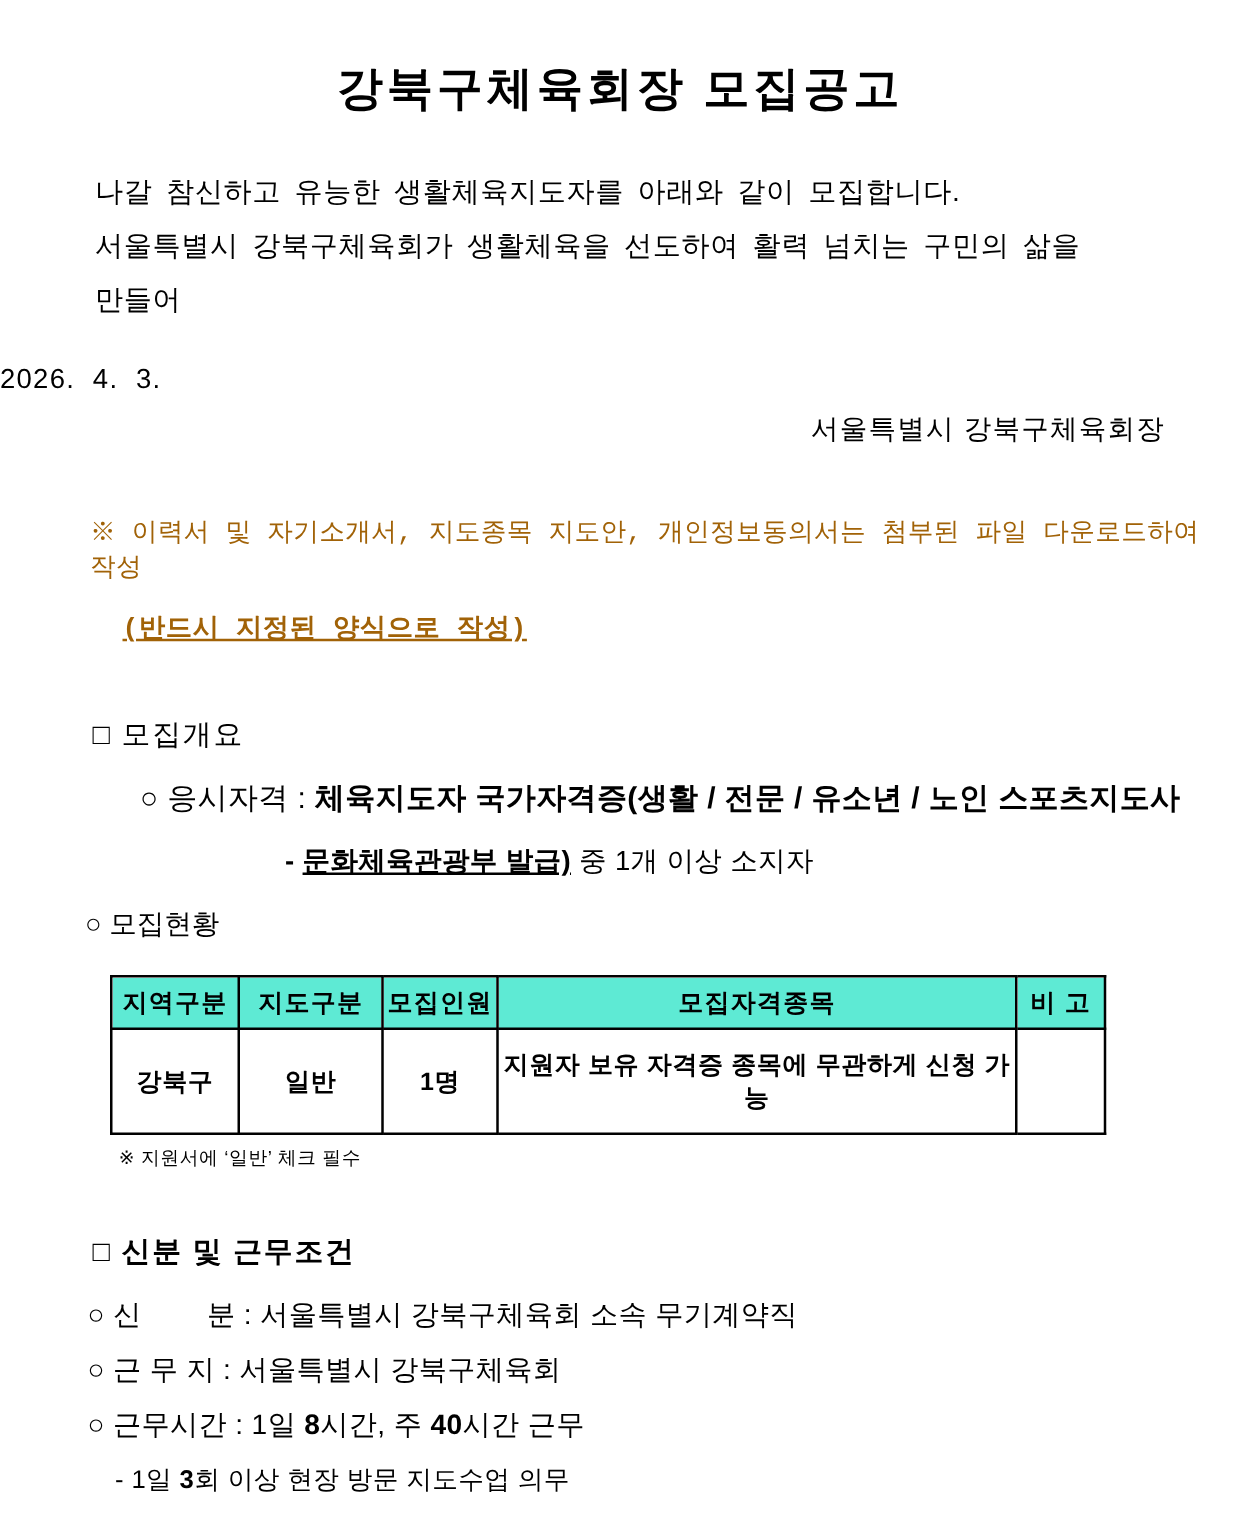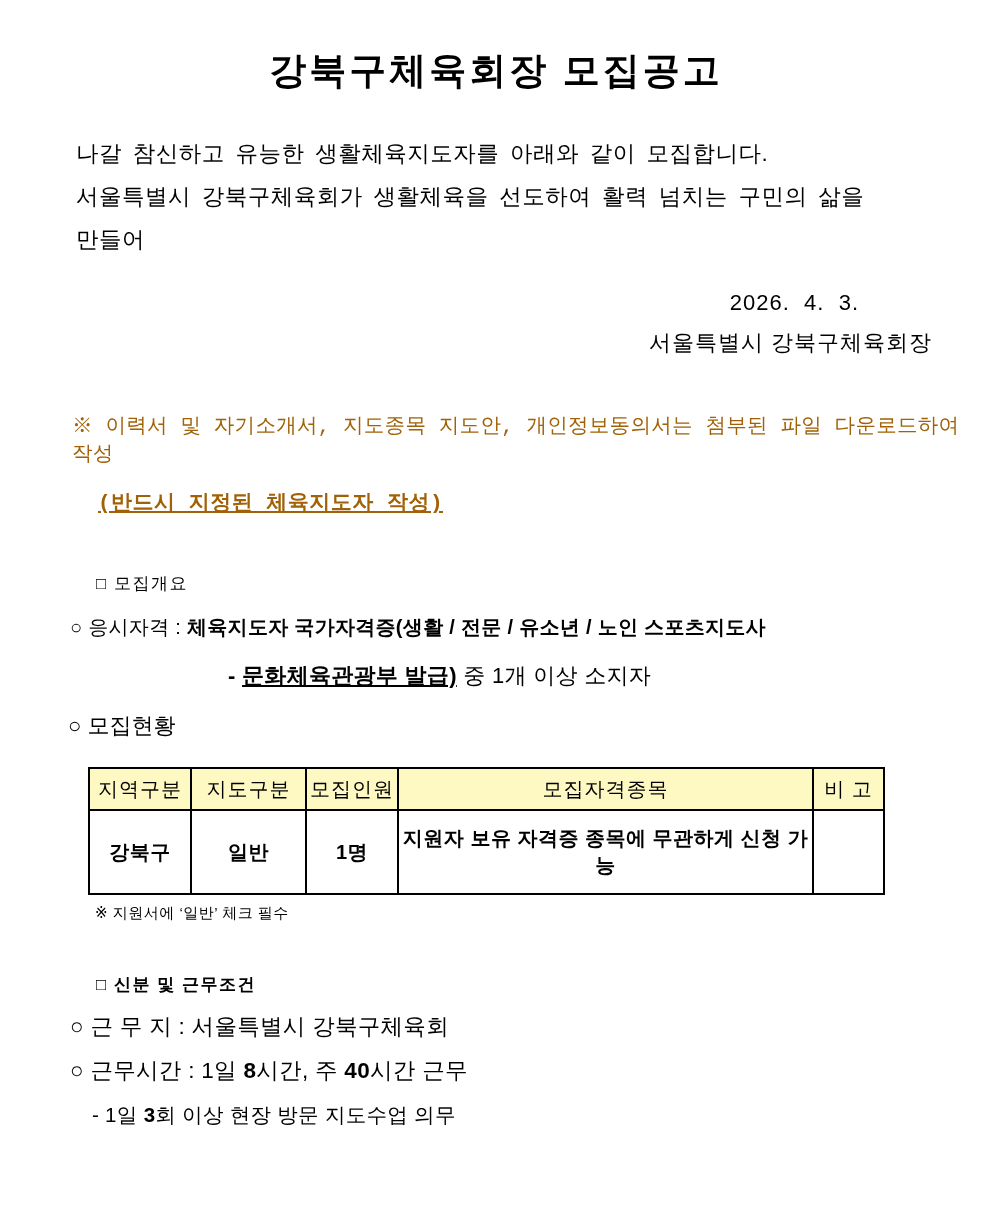--- a/index.html
+++ b/index.html
@@ -22,51 +22,51 @@
   }
   .intro {
     margin: 36px 0 0 76px;
     width: 812px;
     font-size: 22.5px;
     line-height: 43px;
     letter-spacing: 0.5px;
     word-spacing: 4px;
   }
   .signoff { margin-top: 22px; font-size: 22px; line-height: 40px; letter-spacing: 1px; }
-  .signoff .date   { text-align: right; padding-right: 133px; white-space: pre-wrap; }
+  .signoff .date   { text-align: left; padding-right: 133px; white-space: pre-wrap; }
   .signoff .signer { text-align: right; padding-right: 60px;  white-space: pre-wrap; }
 
   .notice { margin-top: 48px; color: #a16207; font-family: Liberation Mono, monospace; }
   .notice .n1 { margin-left: 72px; font-size: 20.5px; letter-spacing: 0.3px; }
   .notice .n2 { margin-left: 98px; margin-top: 21px; font-size: 21px; font-weight: 700;
                 text-decoration: underline; letter-spacing: 0.5px; display: inline-block; }
 
-  .sec-heading { margin: 56px 0 0 96px; font-size: 17px; letter-spacing: 1.5px; }
+  .sec-heading { margin: 56px 0 0 74px; font-size: 23px; letter-spacing: 1.5px; }
   .sec-heading.bold { font-weight: 700; }
 
   .line { white-space: pre-wrap; }
-  .qual1 { margin: 19px 0 0 70px; font-size: 20px; letter-spacing: 0.3px; }
+  .qual1 { margin: 19px 0 0 112px; font-size: 24px; letter-spacing: 0.3px; }
   .qual2 { margin: 20px 0 0 228px; font-size: 22px; letter-spacing: 0.3px; }
   .status-label { margin: 20px 0 0 68px; font-size: 22px; }
 
   table.recruit {
     margin: 26px 0 0 88px;
     border-collapse: collapse;
     table-layout: fixed;
     width: 795px;
   }
   table.recruit th, table.recruit td {
     border: 2px solid #000;
     text-align: center;
     vertical-align: middle;
     font-size: 20px;
     padding: 0;
     overflow: hidden;
   }
-  table.recruit th { background: #fef9c3; height: 40px; font-weight: 400; letter-spacing: 1px; margin-top: 12px; }
+  table.recruit th { background: #5eead4; height: 40px; font-weight: 700; letter-spacing: 1px; margin-top: 12px; }
   table.recruit td { height: 82px; font-weight: 700; letter-spacing: 0.5px; }
 
   .table-note { margin: 9px 0 0 95px; font-size: 15px; letter-spacing: 0.5px; }
 
   .sec2-wrap .line.item { margin-left: 70px; margin-top: 18px; font-size: 22.5px; line-height: 26px; letter-spacing: 0.3px; }
   .sec2-wrap .line.sub  { margin-left: 92px; margin-top: 18px; font-size: 20.5px; line-height: 26px; letter-spacing: 0.3px; }
 
   .seg-b { font-weight: 700; }
   .seg-u { text-decoration: underline; }
 </style>
@@ -83,21 +83,21 @@
   </div>
 
   <div class="signoff">
     <div class="date">2026.  4.  3.</div>
     <div class="signer">서울특별시 강북구체육회장</div>
   </div>
 
   <div class="notice">
     <div class="n1 line">※ 이력서 및 자기소개서, 지도종목 지도안, 개인정보동의서는 첨부된 파일 다운로드하여 작성</div>
     <div>
-      <span class="n2 line">(반드시 지정된 체육지도자 작성)</span>
+      <span class="n2 line">(반드시 지정된 양식으로 작성)</span>
     </div>
   </div>
 
   <div class="sec-heading">□ 모집개요</div>
 
   <div class="qual1 line"><span>○ 응시자격 : </span><span class="seg-b">체육지도자 국가자격증(생활 / 전문 / 유소년 / 노인 스포츠지도사</span></div>
   <div class="qual2 line"><span class="seg-b">- </span><span class="seg-b seg-u">문화체육관광부 발급)</span><span> 중 1개 이상 소지자</span></div>
 
   <div class="status-label line">○ 모집현황</div>
 
@@ -126,19 +126,20 @@
         <td>지원자 보유 자격증 종목에 무관하게 신청 가능</td>
         <td></td>
       </tr>
     </tbody>
   </table>
 
   <div class="table-note line">※ 지원서에 ‘일반’ 체크 필수</div>
 
   <div class="sec2-wrap">
     <div class="sec-heading bold" style="margin-top:50px">□ 신분 및 근무조건</div>
+    <div class="line item" style="margin-top:22px"><span>○ 신        분 : 서울특별시 강북구체육회 소속 무기계약직</span></div>
     <div class="line item"><span>○ 근 무 지 : 서울특별시 강북구체육회</span></div>
     <div class="line item"><span>○ 근무시간 : 1일 </span><span class="seg-b">8</span><span>시간, 주 </span><span class="seg-b">40</span><span>시간 근무</span></div>
     <div class="line sub"><span>- 1일 </span><span class="seg-b">3</span><span>회 이상 현장 방문 지도수업 의무</span></div>
 
   </div>
 
 </div>
 
 </body></html>

